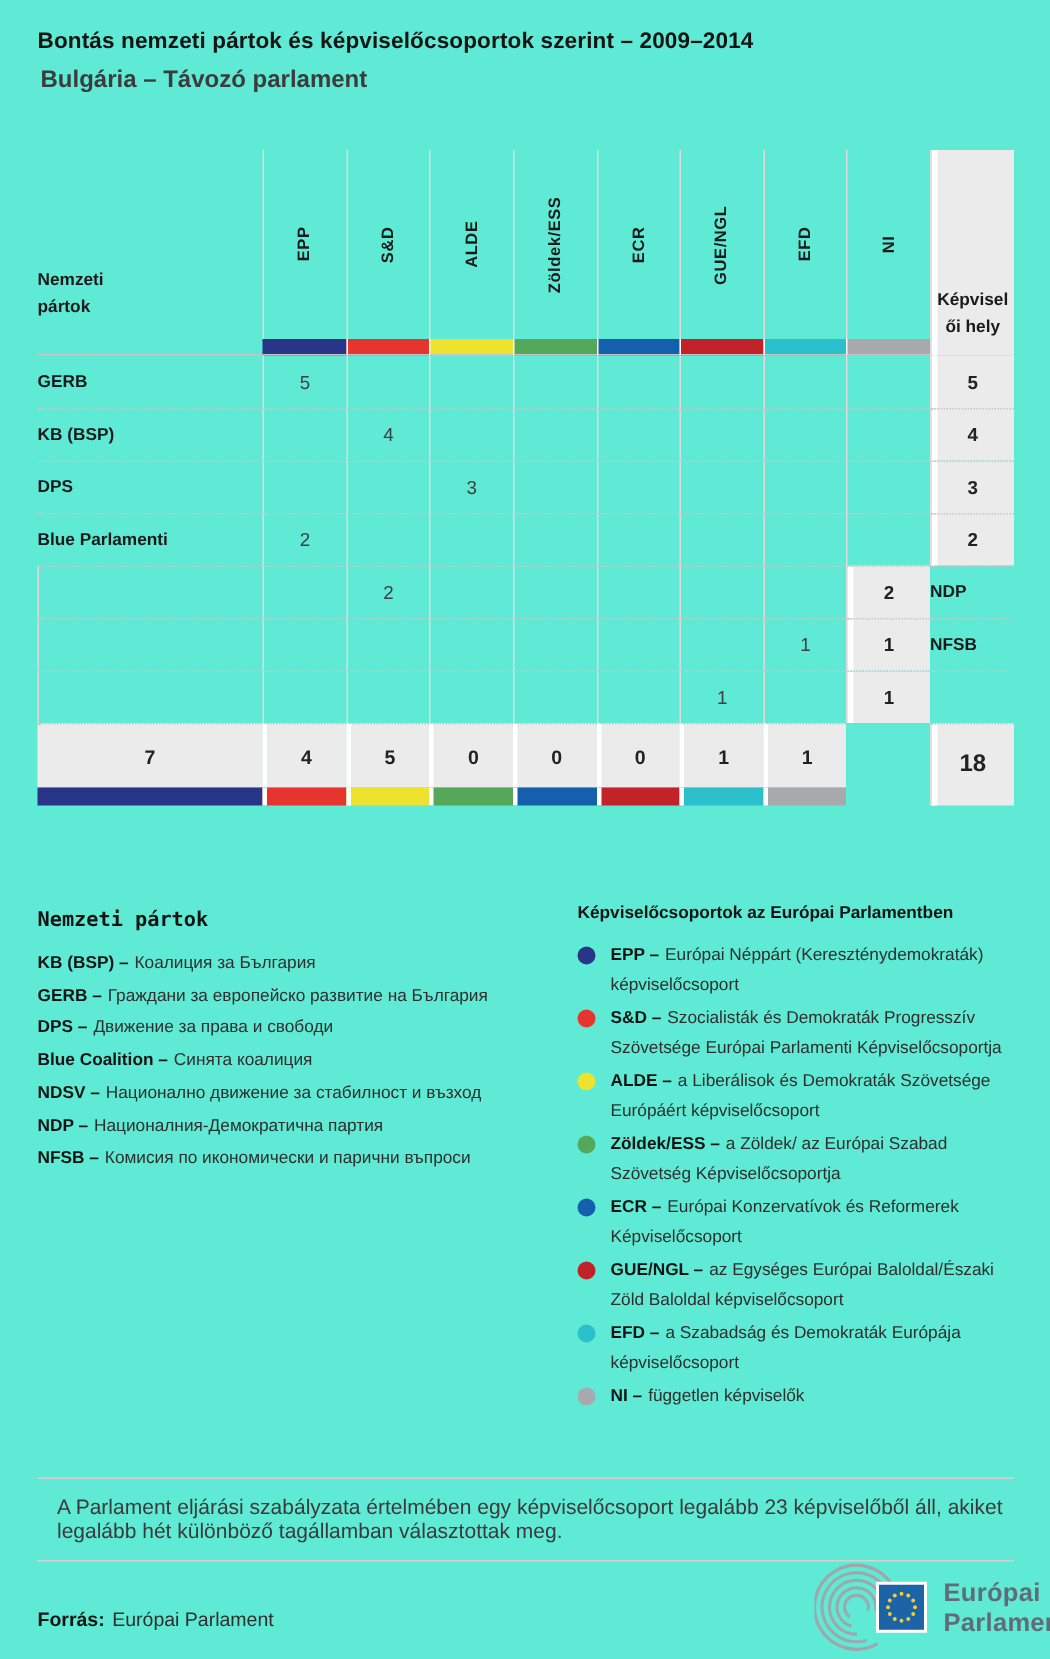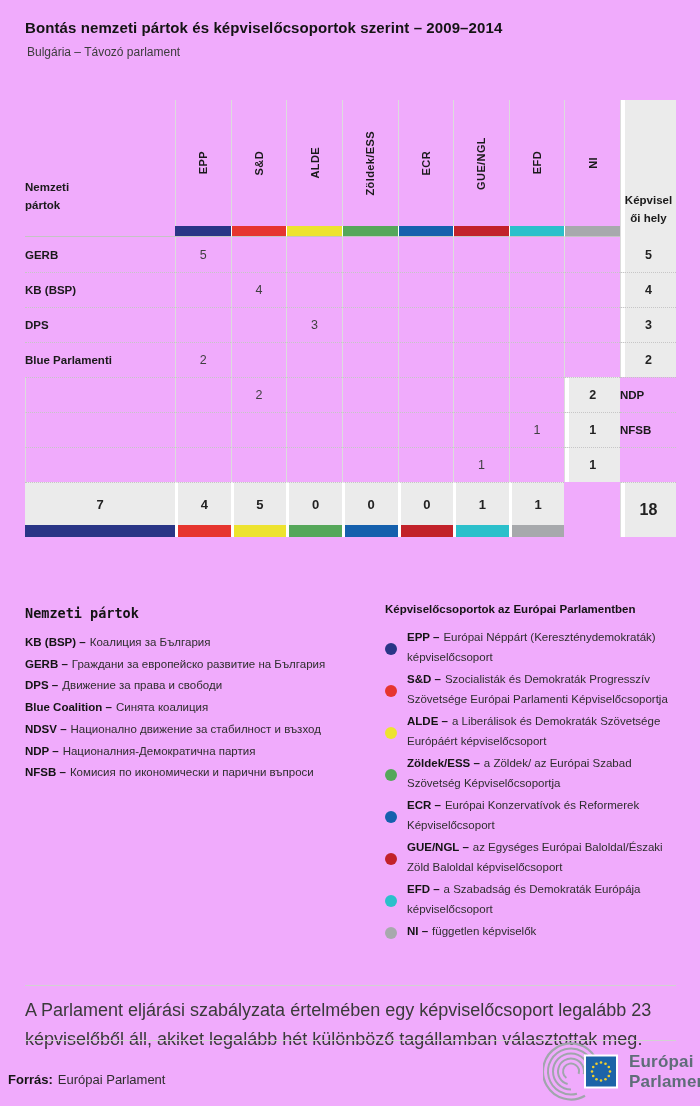--- a/index.html
+++ b/index.html
@@ -1,21 +1,21 @@
 <!DOCTYPE html>
 <html><head>
 <meta charset="utf-8">
 <style>
   * { margin:0; padding:0; box-sizing:border-box; }
   html,body { background:#fff; }
   body { font-family:"Liberation Sans", sans-serif; color:#222; }
-  .page { position:relative; width:700px; height:1106px; background:#f0abfc; overflow:hidden; }
+  .page { position:relative; width:700px; height:1106px; background:#5eead4; overflow:hidden; }
 
   .title { position:absolute; left:25px; top:19px; font-size:15px; font-weight:bold; color:#141414; letter-spacing:.1px; }
-  .subtitle { position:absolute; left:27px; top:45px; font-size:12px; font-weight:400; color:#3c3c3c; }
+  .subtitle { position:absolute; left:27px; top:45px; font-size:16px; font-weight:700; color:#3c3c3c; }
 
   
   .tbl { position:absolute; left:25px; top:100px; width:651px;
          display:grid; grid-template-columns:150px repeat(8,1fr) 56px;
          grid-template-rows:126px 11px repeat(7,35px) 43px 12px; }
 
   .hdr-label { display:flex; align-items:flex-end; padding-bottom:12px; }
   .hdr-label span { font-weight:bold; font-size:11.5px; line-height:18px; color:#1a1a1a; width:62px; }
 
   .hcell { border-left:1px solid #dcdcdc; display:flex; align-items:center; justify-content:center; }
@@ -52,30 +52,30 @@
   
   .lg-left { position:absolute; left:25px; top:605px; width:352px; }
   .lg-left-title { font-family:"DejaVu Sans Mono", monospace; font-weight:bold; font-size:13.5px; color:#141414; }
   .pitems { margin-top:11px; }
   .pitem { font-size:11.5px; line-height:21.7px; color:#2e2e2e; white-space:nowrap; }
   .pabbr { font-weight:bold; color:#141414; margin-right:4px; }
 
   .lg-right { position:absolute; left:385px; top:603px; width:293px; }
   .lg-right-title { font-weight:bold; font-size:11.5px; color:#141414; }
   .gitems { margin-top:13px; }
-  .gitem { display:flex; align-items:center; margin-bottom:3px; }
+  .gitem { display:flex; align-items:flex-start; margin-bottom:3px; }
   .gdot { width:12px; height:12px; border-radius:50%; flex:0 0 12px; margin:3px 10px 0 0; }
   .gtext { font-size:11.5px; line-height:19.5px; color:#2e2e2e; }
   .gabbr { font-weight:bold; color:#141414; margin-right:4px; }
 
   
   .rule { position:absolute; left:25px; width:651px; height:1px; background:#d2d2d2; }
   .rule1 { top:985px; } .rule2 { top:1040px; }
-  .footnote { position:absolute; left:25px; top:996px; width:648px; font-size:18px; line-height:29px; color:#3a3a3a; }
-  .source { position:absolute; left:8px; top:1072px; font-size:13px; color:#2e2e2e; }
+  .footnote { position:absolute; left:38px; top:996px; width:648px; font-size:14px; line-height:16px; color:#3a3a3a; }
+  .source { position:absolute; left:25px; top:1072px; font-size:13px; color:#2e2e2e; }
   .src-label { font-weight:bold; color:#141414; margin-right:5px; }
 
   .logo { position:absolute; left:543px; top:1040px; display:flex; align-items:center; }
   .logo-text { margin-left:8px; font-size:17px; font-weight:bold; line-height:20px; color:#5f6d79; letter-spacing:.2px; }
 </style>
 </head>
 <body>
 
 <div class="page">
 

